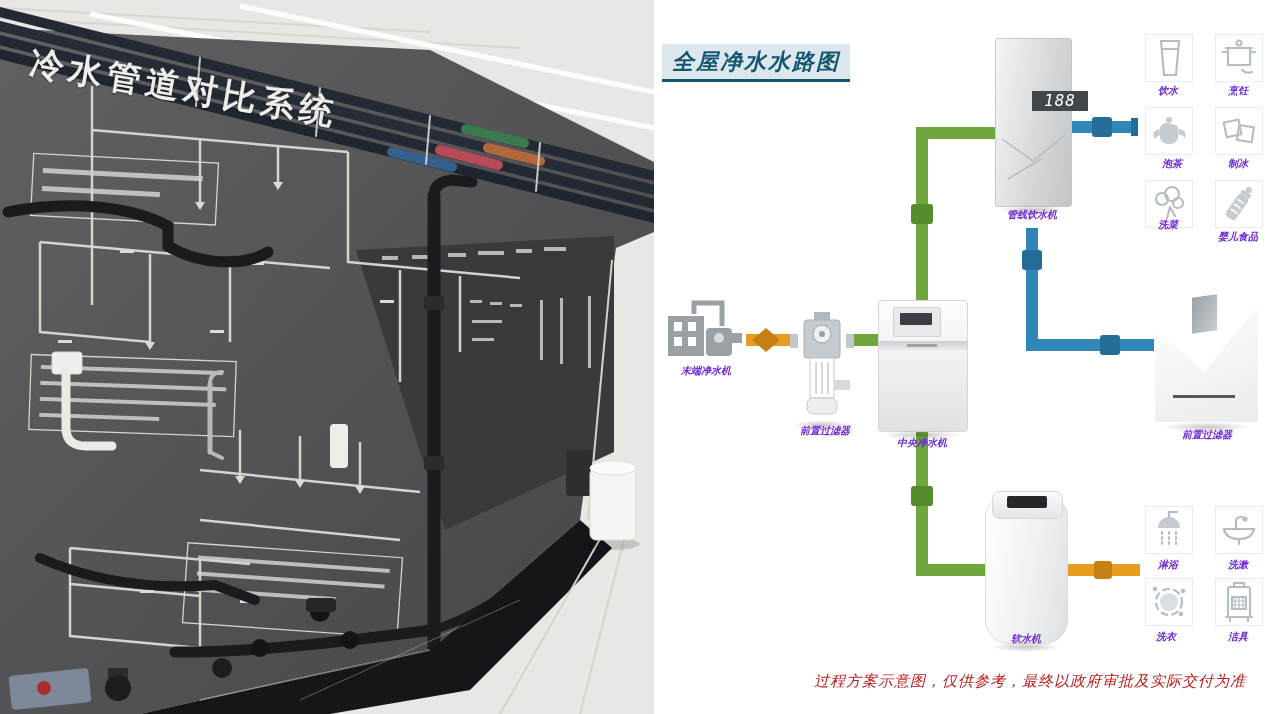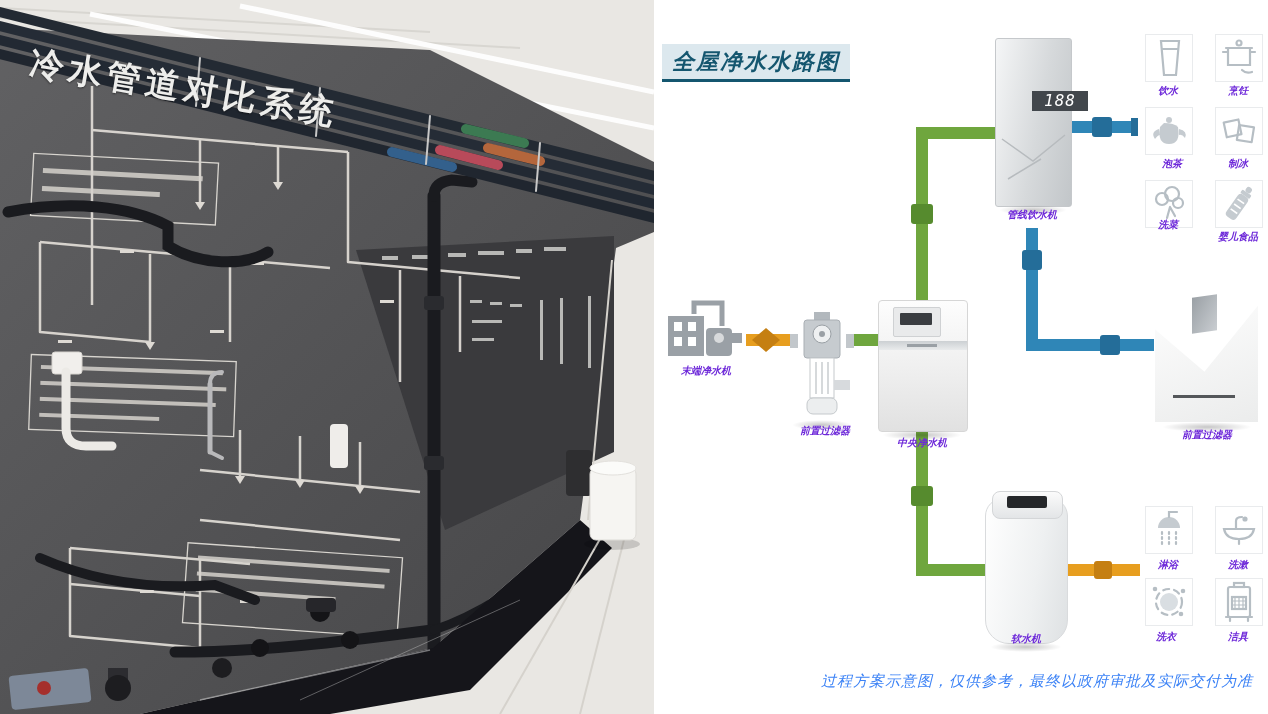--- a/index.html
+++ b/index.html
@@ -35,21 +35,21 @@
     clip-path:polygon(0 30%,48% 62%,100% 12%,100% 100%,0 100%);
     filter:drop-shadow(0 3px 3px rgba(0,0,0,.18));}
   .dispenser-cube{position:absolute;left:37px;top:6px;width:25px;height:36px;
     background:linear-gradient(120deg,#9aa0a5,#c9cdd1);transform:skewY(-8deg);}
   .dispenser-slot{position:absolute;left:18px;bottom:24px;width:62px;height:3px;background:#54575a;}
   .softener{background:linear-gradient(100deg,#ffffff,#eef0f1 60%,#dee1e3);border:1px solid #d9dbdd;
     border-radius:18px 18px 24px 24px;}
   .softener-cap{position:absolute;left:6px;top:-8px;width:69px;height:26px;
     background:linear-gradient(180deg,#fbfbfb,#e3e5e7);border:1px solid #d4d6d8;border-radius:8px;}
   .softener-display{position:absolute;left:14px;top:4px;width:40px;height:12px;background:#25272a;border-radius:2px;}
-  #disclaimer{left:15px;top:672px;width:584px;text-align:right;font-size:15px;color:#3b82f6;letter-spacing:1px;}
+  #disclaimer{left:8px;top:672px;width:584px;text-align:right;font-size:15px;color:#b91c1c;letter-spacing:1px;}
   svg{display:block;}
 </style>
 </head>
 <body>
 
 <div id="photo-panel" class="abs">
   <svg width="654" height="714" viewBox="0 0 654 714">
     <defs>
       <linearGradient id="wg" x1="0" y1="0" x2="1" y2="1">
         <stop offset="0" stop-color="#616163"></stop>

